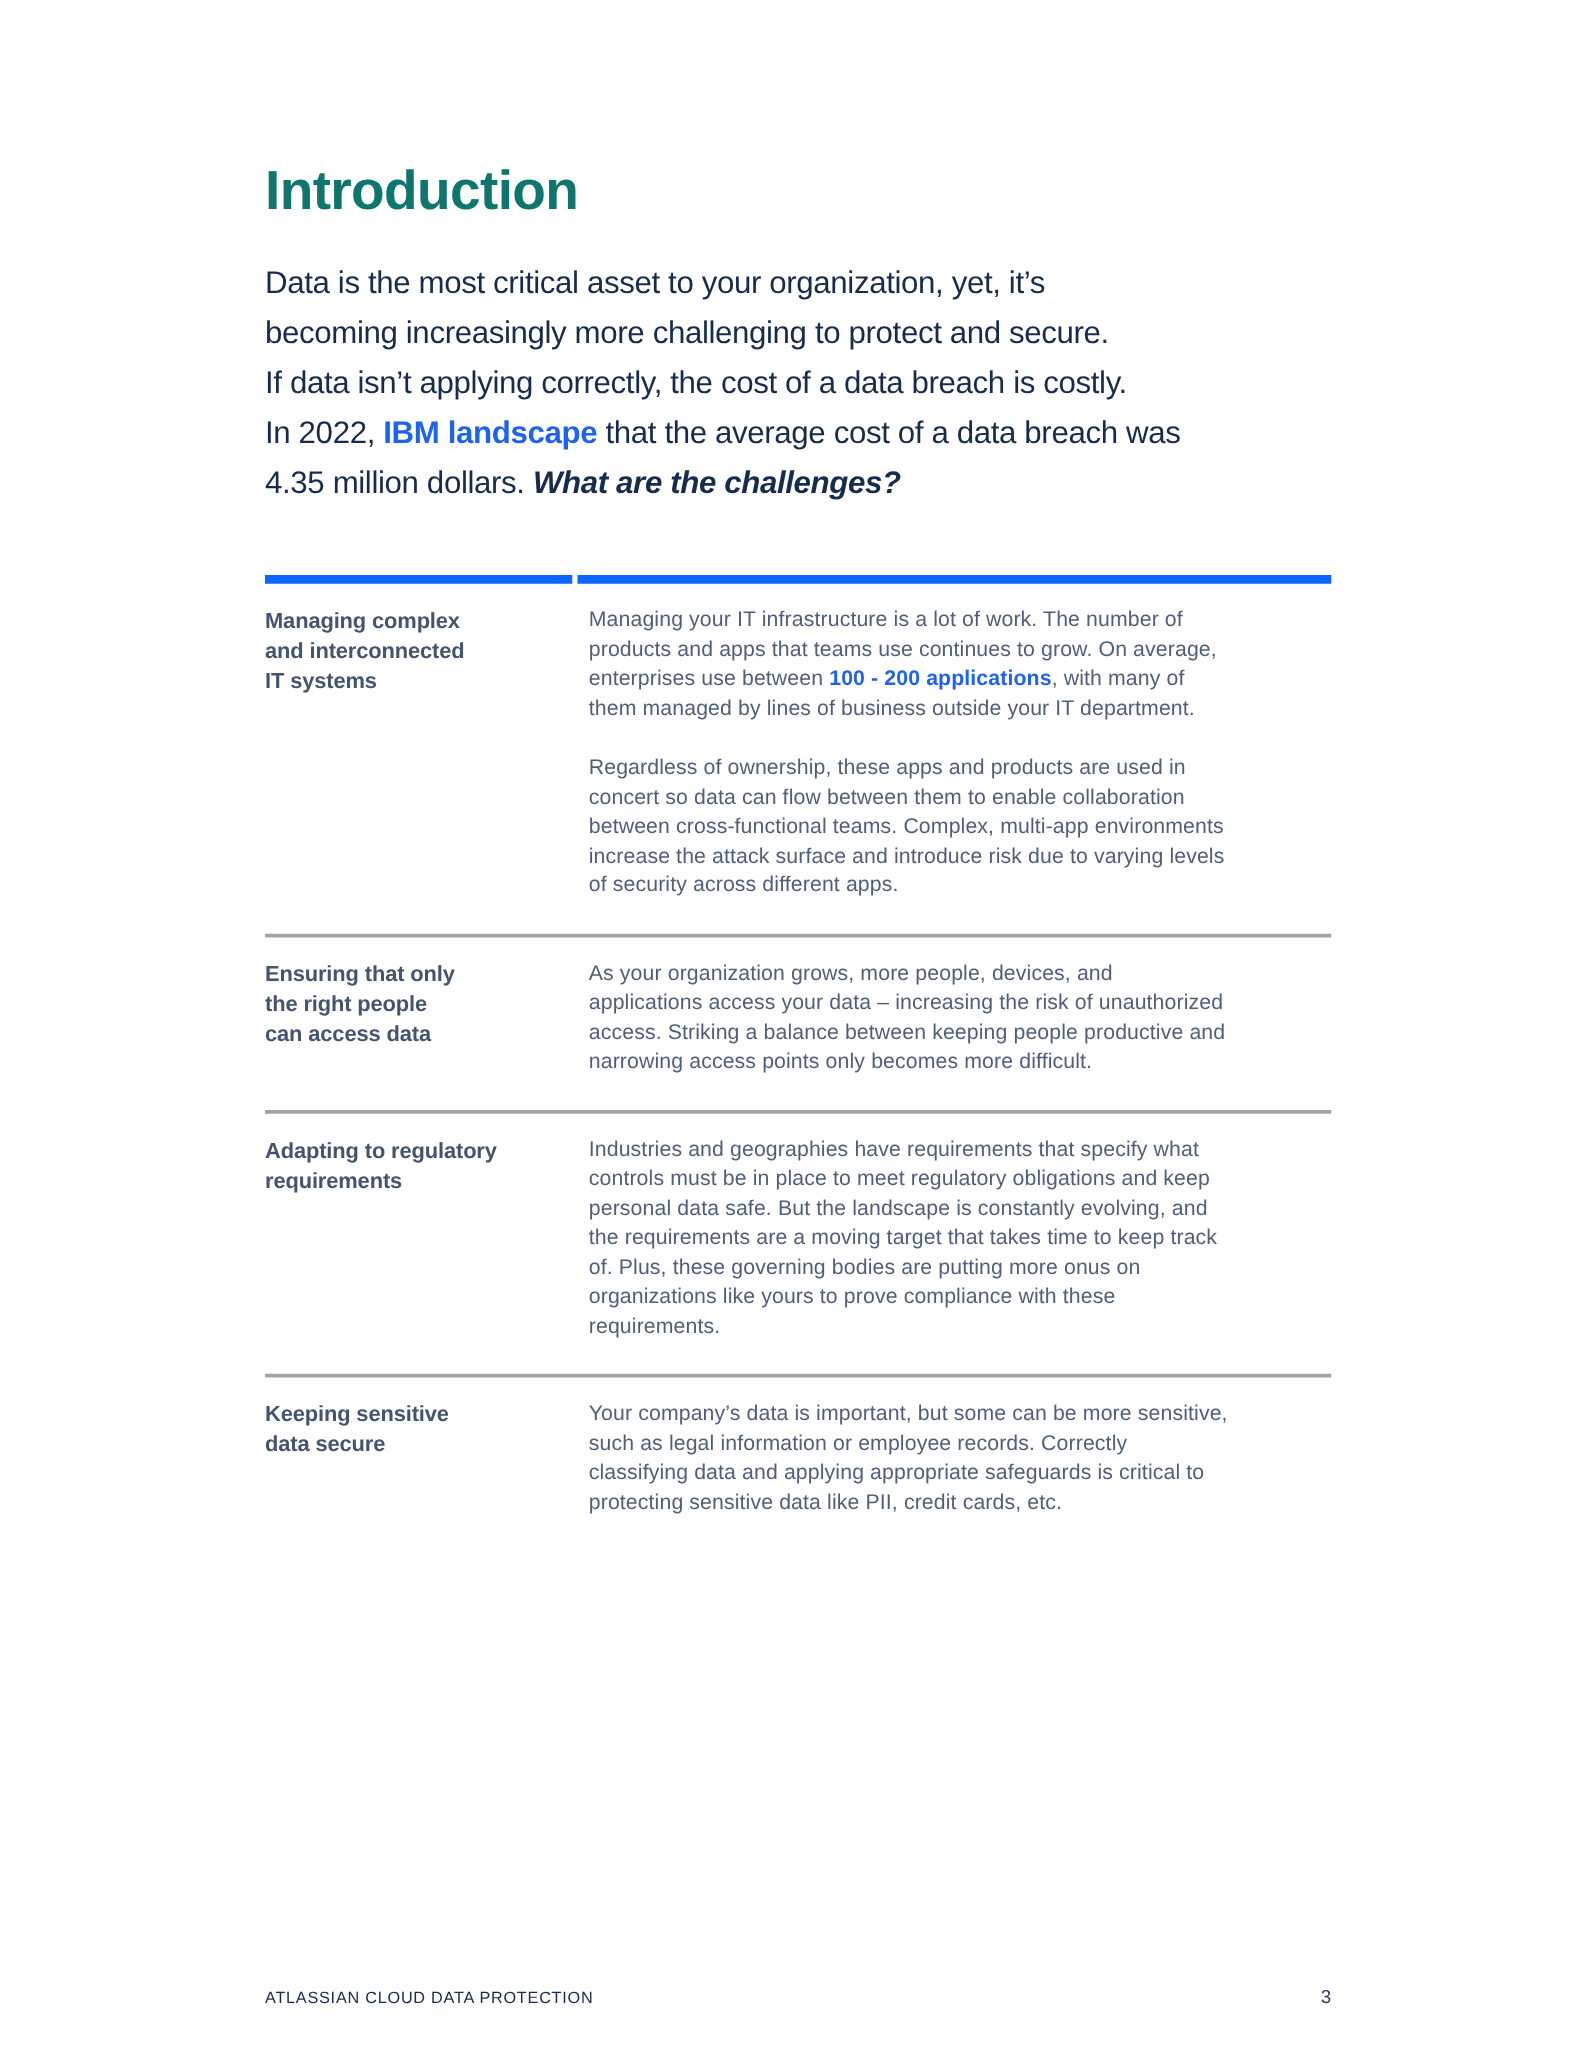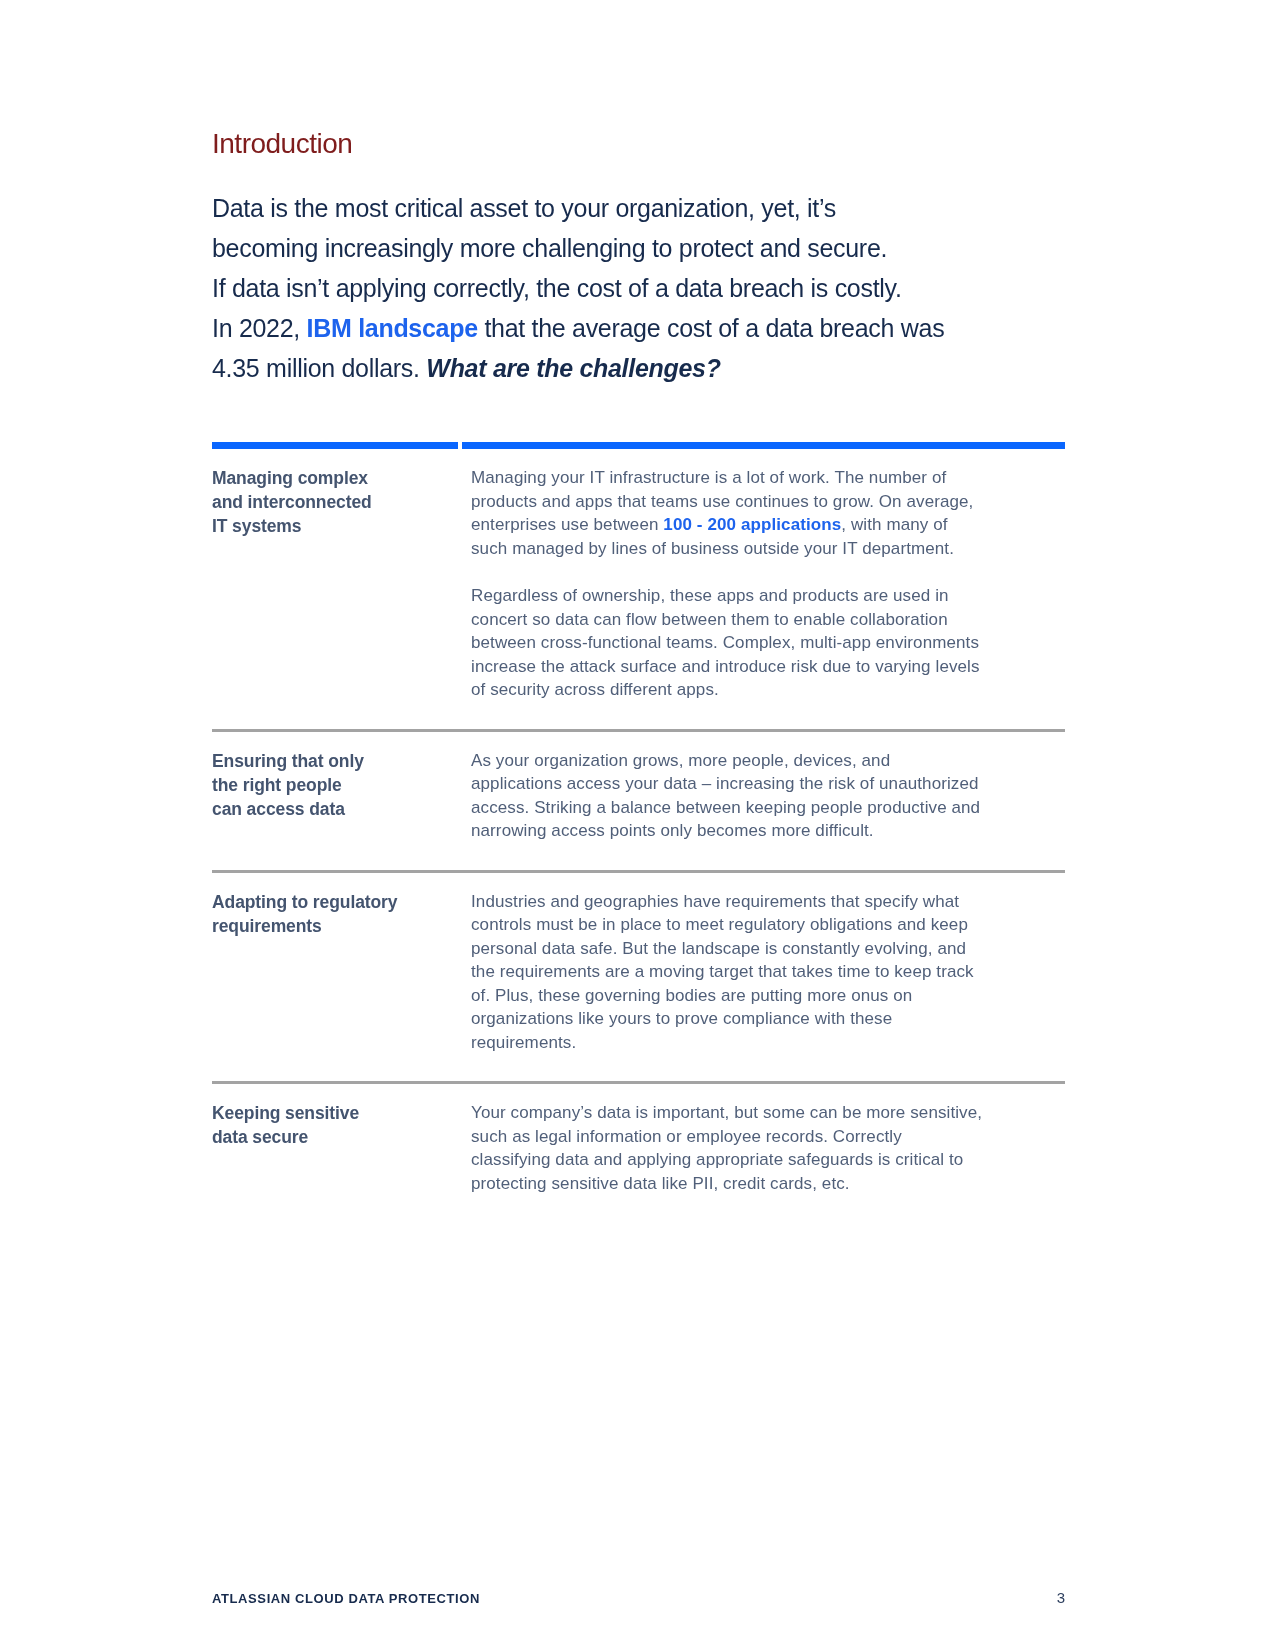--- a/index.html
+++ b/index.html
@@ -13,24 +13,24 @@
   .page {
     position: absolute; inset: 0;
     background: #ffffff;
   }
   .content {
     position: absolute;
     left: 212px; top: 128px;
     width: 853px;
   }
   .doc-title {
-    font-size: 28px;
-    font-weight: 400;
+    font-size: 44px;
+    font-weight: 700;
     letter-spacing: -0.5px;
-    color: #7f1d1d;
+    color: #0f766e;
   }
   .intro {
     margin-top: 28px;
     color: #172B4D;
     font-size: 25px;
     letter-spacing: -0.3px;
   }
   .intro-line {
     line-height: 40px;
     white-space: nowrap;
@@ -85,21 +85,21 @@
     position: absolute;
     left: 212px; right: 210px; bottom: 44px;
     display: flex;
     justify-content: space-between;
     align-items: baseline;
     color: #172B4D;
   }
   .footer-title {
     font-size: 13px;
     letter-spacing: 0.6px;
-    font-weight: 700;
+    font-weight: 400;
   }
   .footer-page {
     font-size: 15px;
     color: #2d3f5e;
   }
 </style>
 </head>
 <body>
 
 <div class="page">
@@ -122,21 +122,21 @@
         <div class="seg-right"></div>
       </div>
       <div>
           <div class="trow">
             <div class="tlabel">
               <div>Managing complex</div>
               <div>and interconnected</div>
               <div>IT systems</div>
             </div>
             <div class="tbody-col">
-              <p><span>Managing your IT infrastructure is a lot of work. The number of products and apps that teams use continues to grow. On average, enterprises use between </span><a class="text-link" href="#">100 - 200 applications</a><span>, with many of such managed by lines of business outside your IT department.</span></p>
+              <p><span>Managing your IT infrastructure is a lot of work. The number of products and apps that teams use continues to grow. On average, enterprises use between </span><a class="text-link" href="#">100 - 200 applications</a><span>, with many of them managed by lines of business outside your IT department.</span></p>
               <p><span>Regardless of ownership, these apps and products are used in concert so data can flow between them to enable collaboration between cross-functional teams. Complex, multi-app environments increase the attack surface and introduce risk due to varying levels of security across different apps.</span></p>
             </div>
           </div>
           <div class="trow">
             <div class="tlabel">
               <div>Ensuring that only</div>
               <div>the right people</div>
               <div>can access data</div>
             </div>
             <div class="tbody-col">

